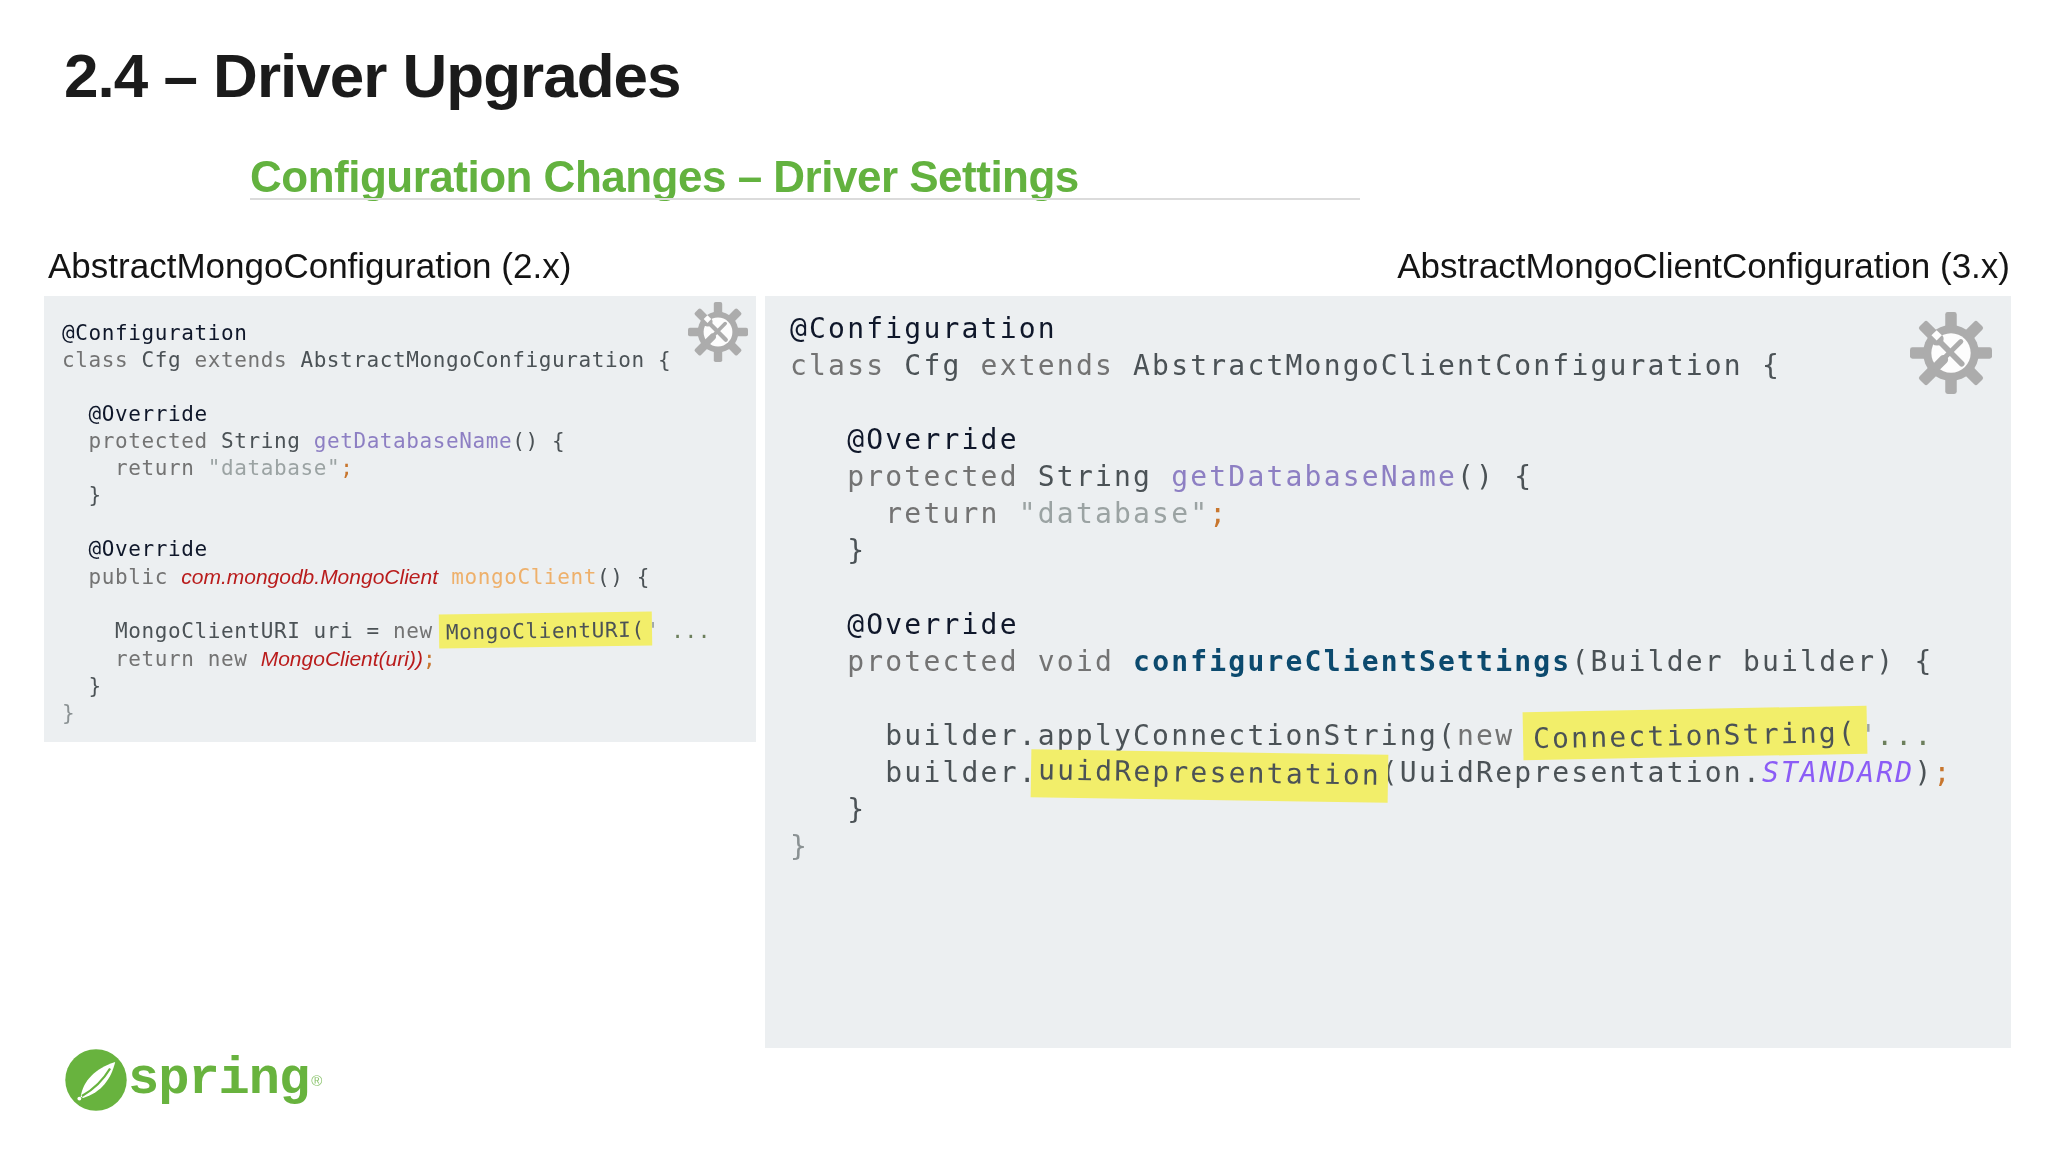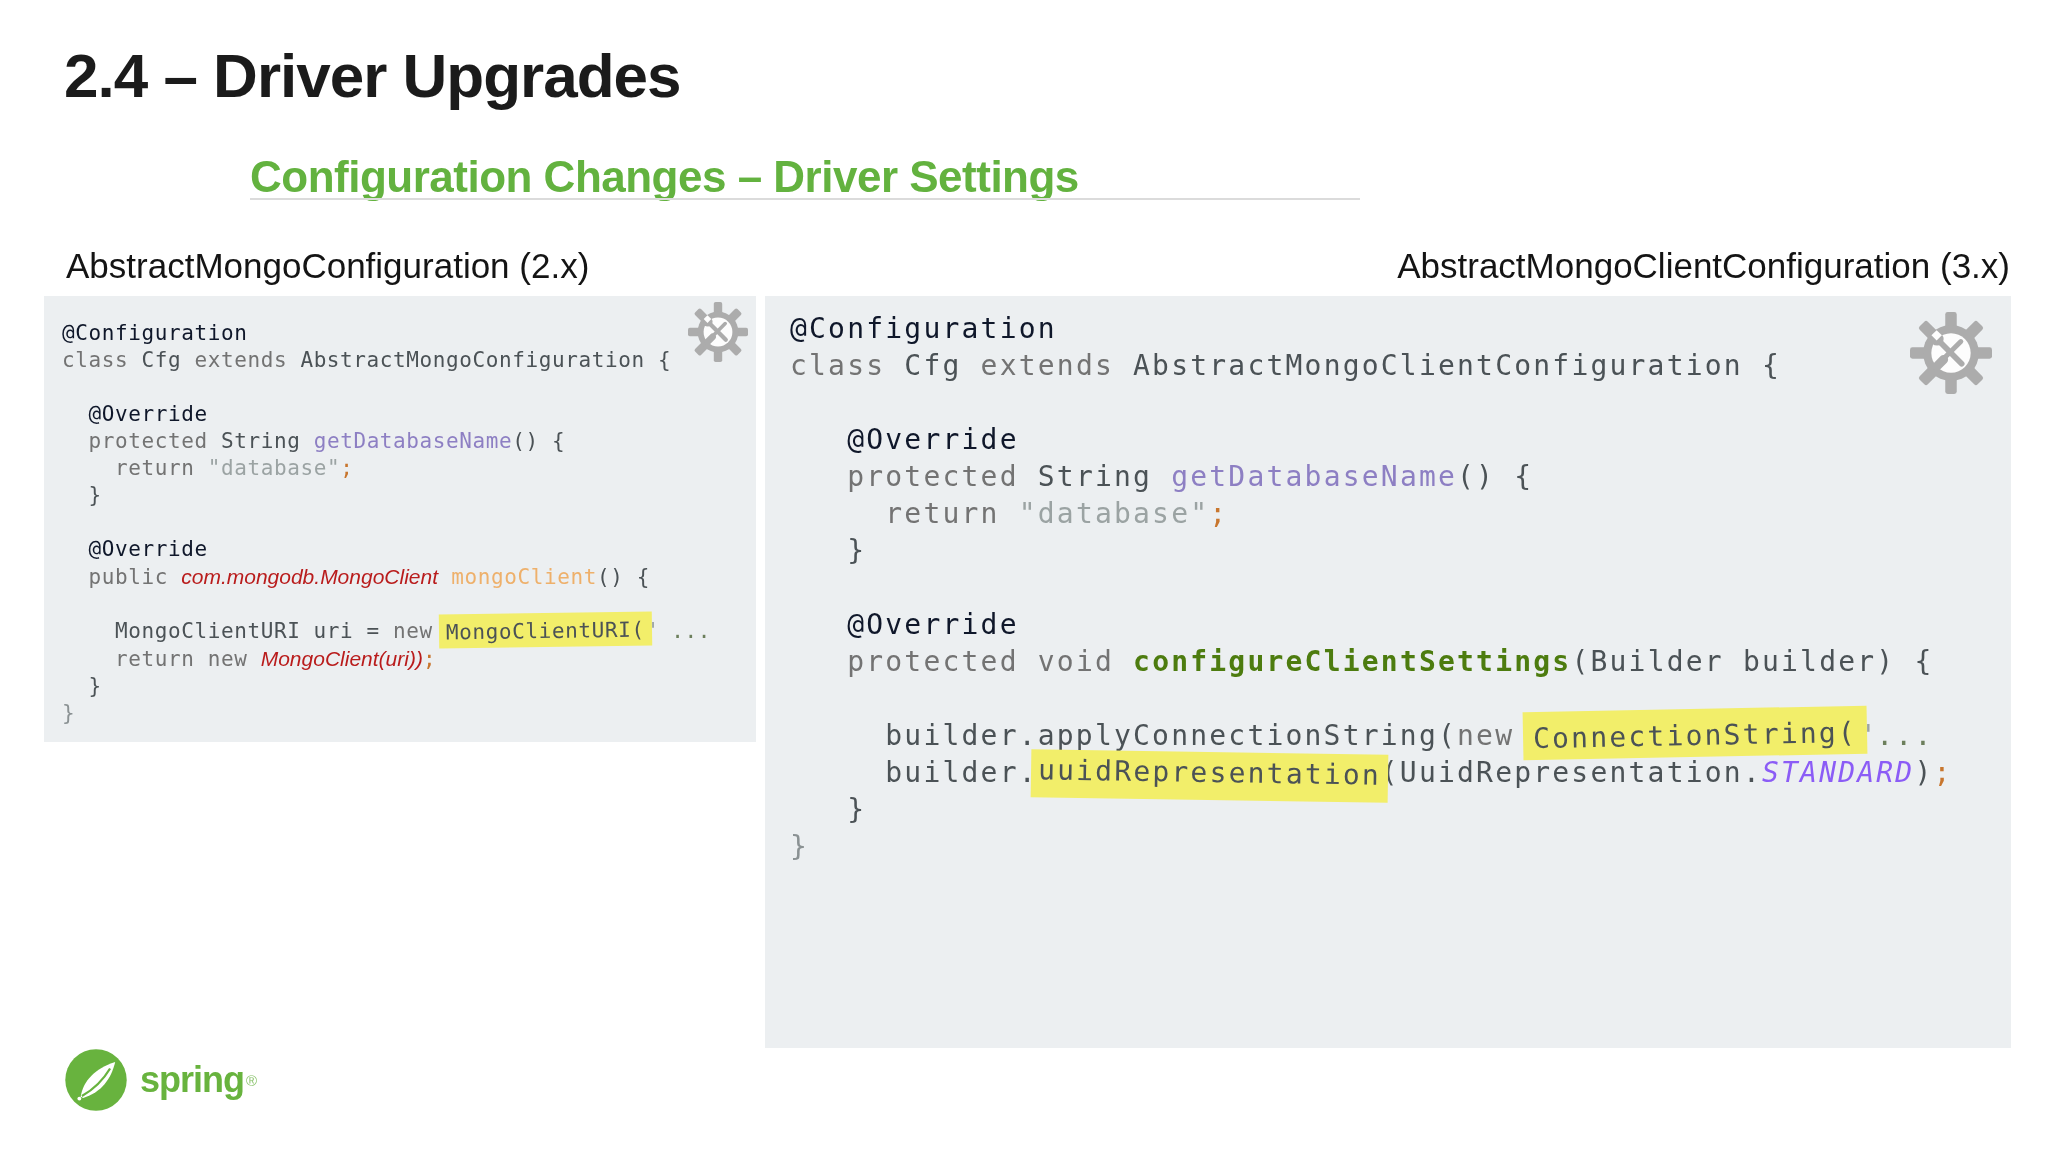--- a/index.html
+++ b/index.html
@@ -9,62 +9,62 @@
   .slide{position:absolute;inset:0;}
 
   .title{position:absolute;left:64px;top:40px;font-size:62px;font-weight:700;
          color:#1b1b1b;letter-spacing:-1px;margin:0;}
   .subtitle{position:absolute;left:250px;top:152px;font-size:44px;font-weight:700;
             color:#63b23f;margin:0;letter-spacing:-0.5px;}
   .subtitle-rule{position:absolute;left:250px;top:198px;width:1110px;height:0;
                  border-top:2px solid #dbdbdb;}
 
   .panel-header{position:absolute;top:246px;font-size:35px;font-weight:400;
-                color:#141414;letter-spacing:0;margin-left:18px;}
+                color:#141414;letter-spacing:0;}
   .panel-header.left{left:48px;}
   .panel-header.right{right:38px;}
 
   .code-panel{position:absolute;background:#eceff1;}
   .panel-2x{left:44px;top:296px;width:712px;height:446px;}
   .panel-3x{left:765px;top:296px;width:1246px;height:752px;}
 
   .code{position:absolute;white-space:pre;
         font-family:"DejaVu Sans Mono",monospace;}
   .code-2x{left:18px;top:24px;font-size:21px;line-height:27px;letter-spacing:0.6px;}
   .code-3x{left:25px;top:14px;font-size:28px;line-height:37px;letter-spacing:2.2px;}
   .code-line{min-height:1em;}
 
   
   .tok-ann{color:#0f172a;}
   .tok-kw{color:#737373;}
   .tok-plain{color:#4b5256;}
   .tok-meth{color:#8d7fc3;text-align:right;}
-  .tok-meth2{color:#4d7c0f;font-weight:bold;}
+  .tok-meth2{color:#0c4a6e;font-weight:bold;}
   .tok-str{color:#9ba3a3;}
   .tok-dots{color:#6c7f5c;}
   .tok-semi{color:#c8762e;}
   .tok-sans{font-family:"Liberation Sans",sans-serif;color:#b91c1c;letter-spacing:0;font-style:italic;}
   .tok-methlight{color:#eeb06b;}
   .tok-gray{color:#8a9193;}
   .tok-std{color:#8b5cf6;font-style:italic;}
 
   
   .hl{background:#f2ee6a;display:inline-block;}
   .hl-l{transform:rotate(-0.8deg);padding:5px 7px 2px;margin:-5px -7px -2px;}
   .hl-a{transform:rotate(-1.1deg);padding:8px 10px 3px;margin:-8px -10px -3px;}
   .hl-b{transform:rotate(0.9deg);padding:2px 7px 9px;margin:-2px -7px -9px;}
 
   .gear{position:absolute;}
   .gear-2x{right:8px;top:5px;width:60px;height:62px;}
   .gear-3x{right:19px;top:14px;width:82px;height:86px;}
 
   .footer{position:absolute;left:64px;top:1048px;display:flex;align-items:center;}
   .spring-mark{width:64px;height:64px;}
-  .spring-text{font-size:36px;font-weight:700;color:#68b33e;margin-left:12px;
-               letter-spacing:-1px;line-height:1;}
+  .spring-text{font-size:52px;font-weight:700;color:#68b33e;margin-left:0;
+               letter-spacing:-1px;line-height:1;font-family:Liberation Mono, monospace;}
   .spring-reg{font-size:15px;color:#8bc46d;vertical-align:28px;margin-left:2px;}
 </style>
 </head>
 <body>
 
 <div class="slide">
 
   <h1 class="title">2.4 – Driver Upgrades</h1>
   <h2 class="subtitle">Configuration Changes – Driver Settings</h2>
   <div class="subtitle-rule"></div>

